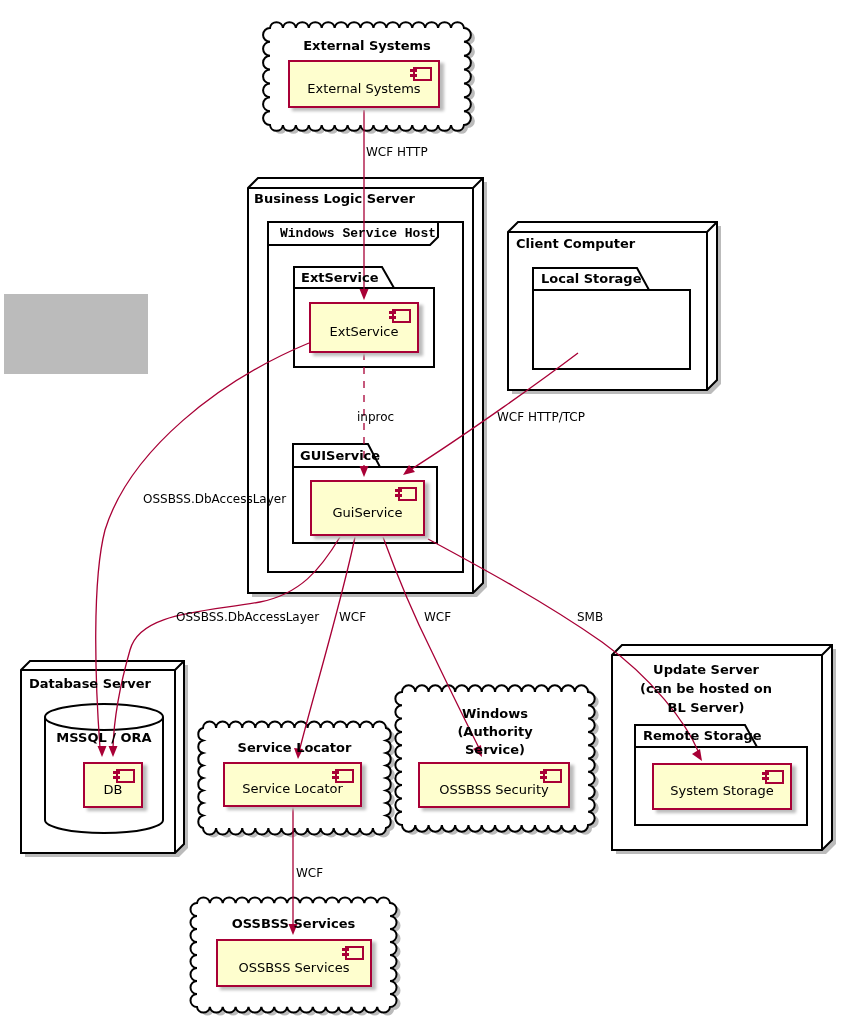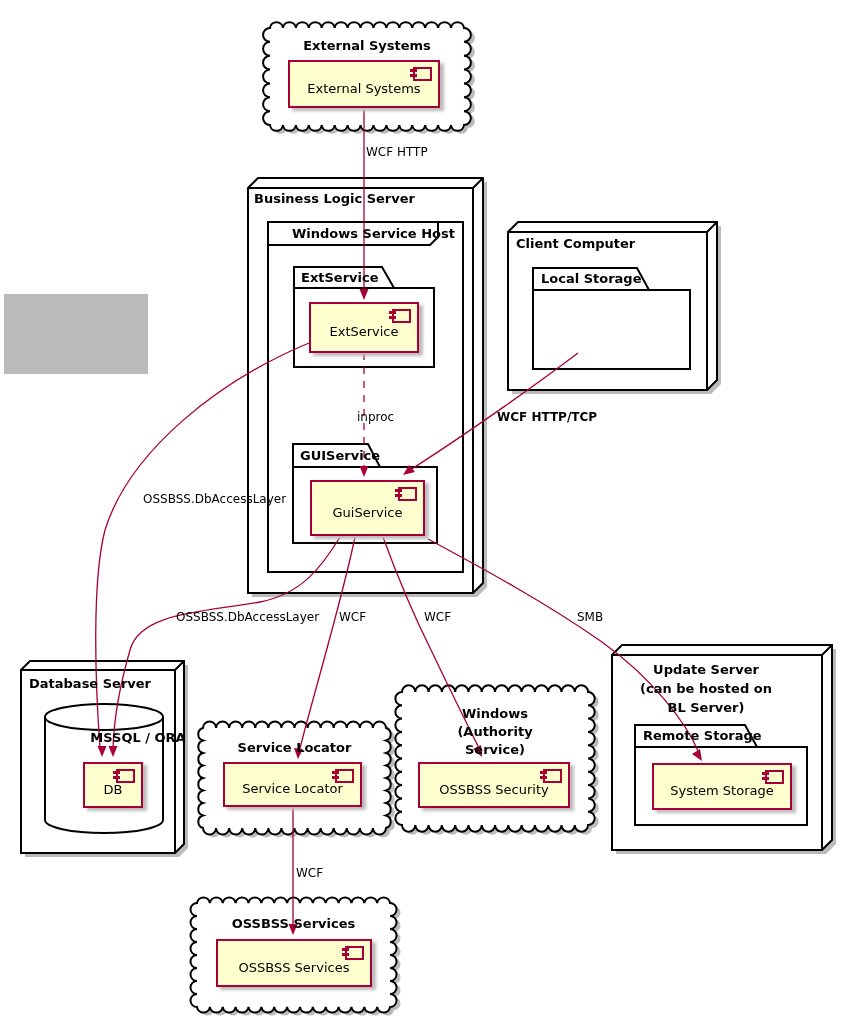--- a/index.html
+++ b/index.html
@@ -127,27 +127,27 @@
 
       <path class="edge" d="M 428,539 C 480,567 545,602 602,642 C 652,678 686,722 699,753"></path>
       <polygon class="ah" points="702,761 692,754 700,749"></polygon>
 
       <path class="edge" d="M 293,807 L 293,926"></path>
       <polygon class="ah" points="293,935 288.5,924 297.5,924"></polygon>
     </g>
   </svg>
 
   <div class="title" style="left:254px;top:191px;">Business Logic Server</div>
-  <div class="title" style="left:292px;top:226px;">Windows Service Host</div>
+  <div class="title" style="left:280px;top:226px;font-family:Liberation Mono, monospace;">Windows Service Host</div>
   <div class="title" style="left:301px;top:270px;">ExtService</div>
   <div class="title" style="left:300px;top:448px;">GUIService</div>
   <div class="title" style="left:516px;top:236px;">Client Computer</div>
   <div class="title" style="left:541px;top:271px;">Local Storage</div>
   <div class="title" style="left:29px;top:676px;">Database Server</div>
-  <div class="title center" style="left:45px;top:730px;width:118px;padding-left:34px;">MSSQL / ORA</div>
+  <div class="title center" style="left:45px;top:730px;width:118px;">MSSQL / ORA</div>
 
   <div class="title center" style="left:636px;top:660px;width:140px;line-height:19px;">
     <span class="tline">Update Server</span>
     <span class="tline">(can be hosted on</span>
     <span class="tline">BL Server)</span>
   </div>
   <div class="title" style="left:643px;top:728px;">Remote Storage</div>
 
   <div class="title center" style="left:270px;top:38px;width:194px;">External Systems</div>
   <div class="title center" style="left:203px;top:740px;width:183px;">Service Locator</div>
@@ -210,21 +210,21 @@
   <div class="component" style="left:216px;top:939px;width:156px;height:48px;">
     <span class="cicon">
         <span class="bar b1"></span>
         <span class="bar b2"></span>
       </span>
     <span class="clabel">OSSBSS Services</span>
   </div>
 
   <div class="elabel" style="left:366px;top:145px;">WCF HTTP</div>
   <div class="elabel" style="left:357px;top:410px;">inproc</div>
-  <div class="elabel" style="left:497px;top:410px;font-weight:bold;">WCF HTTP/TCP</div>
+  <div class="elabel" style="left:497px;top:410px;">WCF HTTP/TCP</div>
   <div class="elabel" style="left:143px;top:492px;">OSSBSS.DbAccessLayer</div>
   <div class="elabel" style="left:176px;top:610px;">OSSBSS.DbAccessLayer</div>
   <div class="elabel" style="left:339px;top:610px;">WCF</div>
   <div class="elabel" style="left:424px;top:610px;">WCF</div>
   <div class="elabel" style="left:577px;top:610px;">SMB</div>
   <div class="elabel" style="left:296px;top:866px;">WCF</div>
 
 </div>
 
 </body></html>

